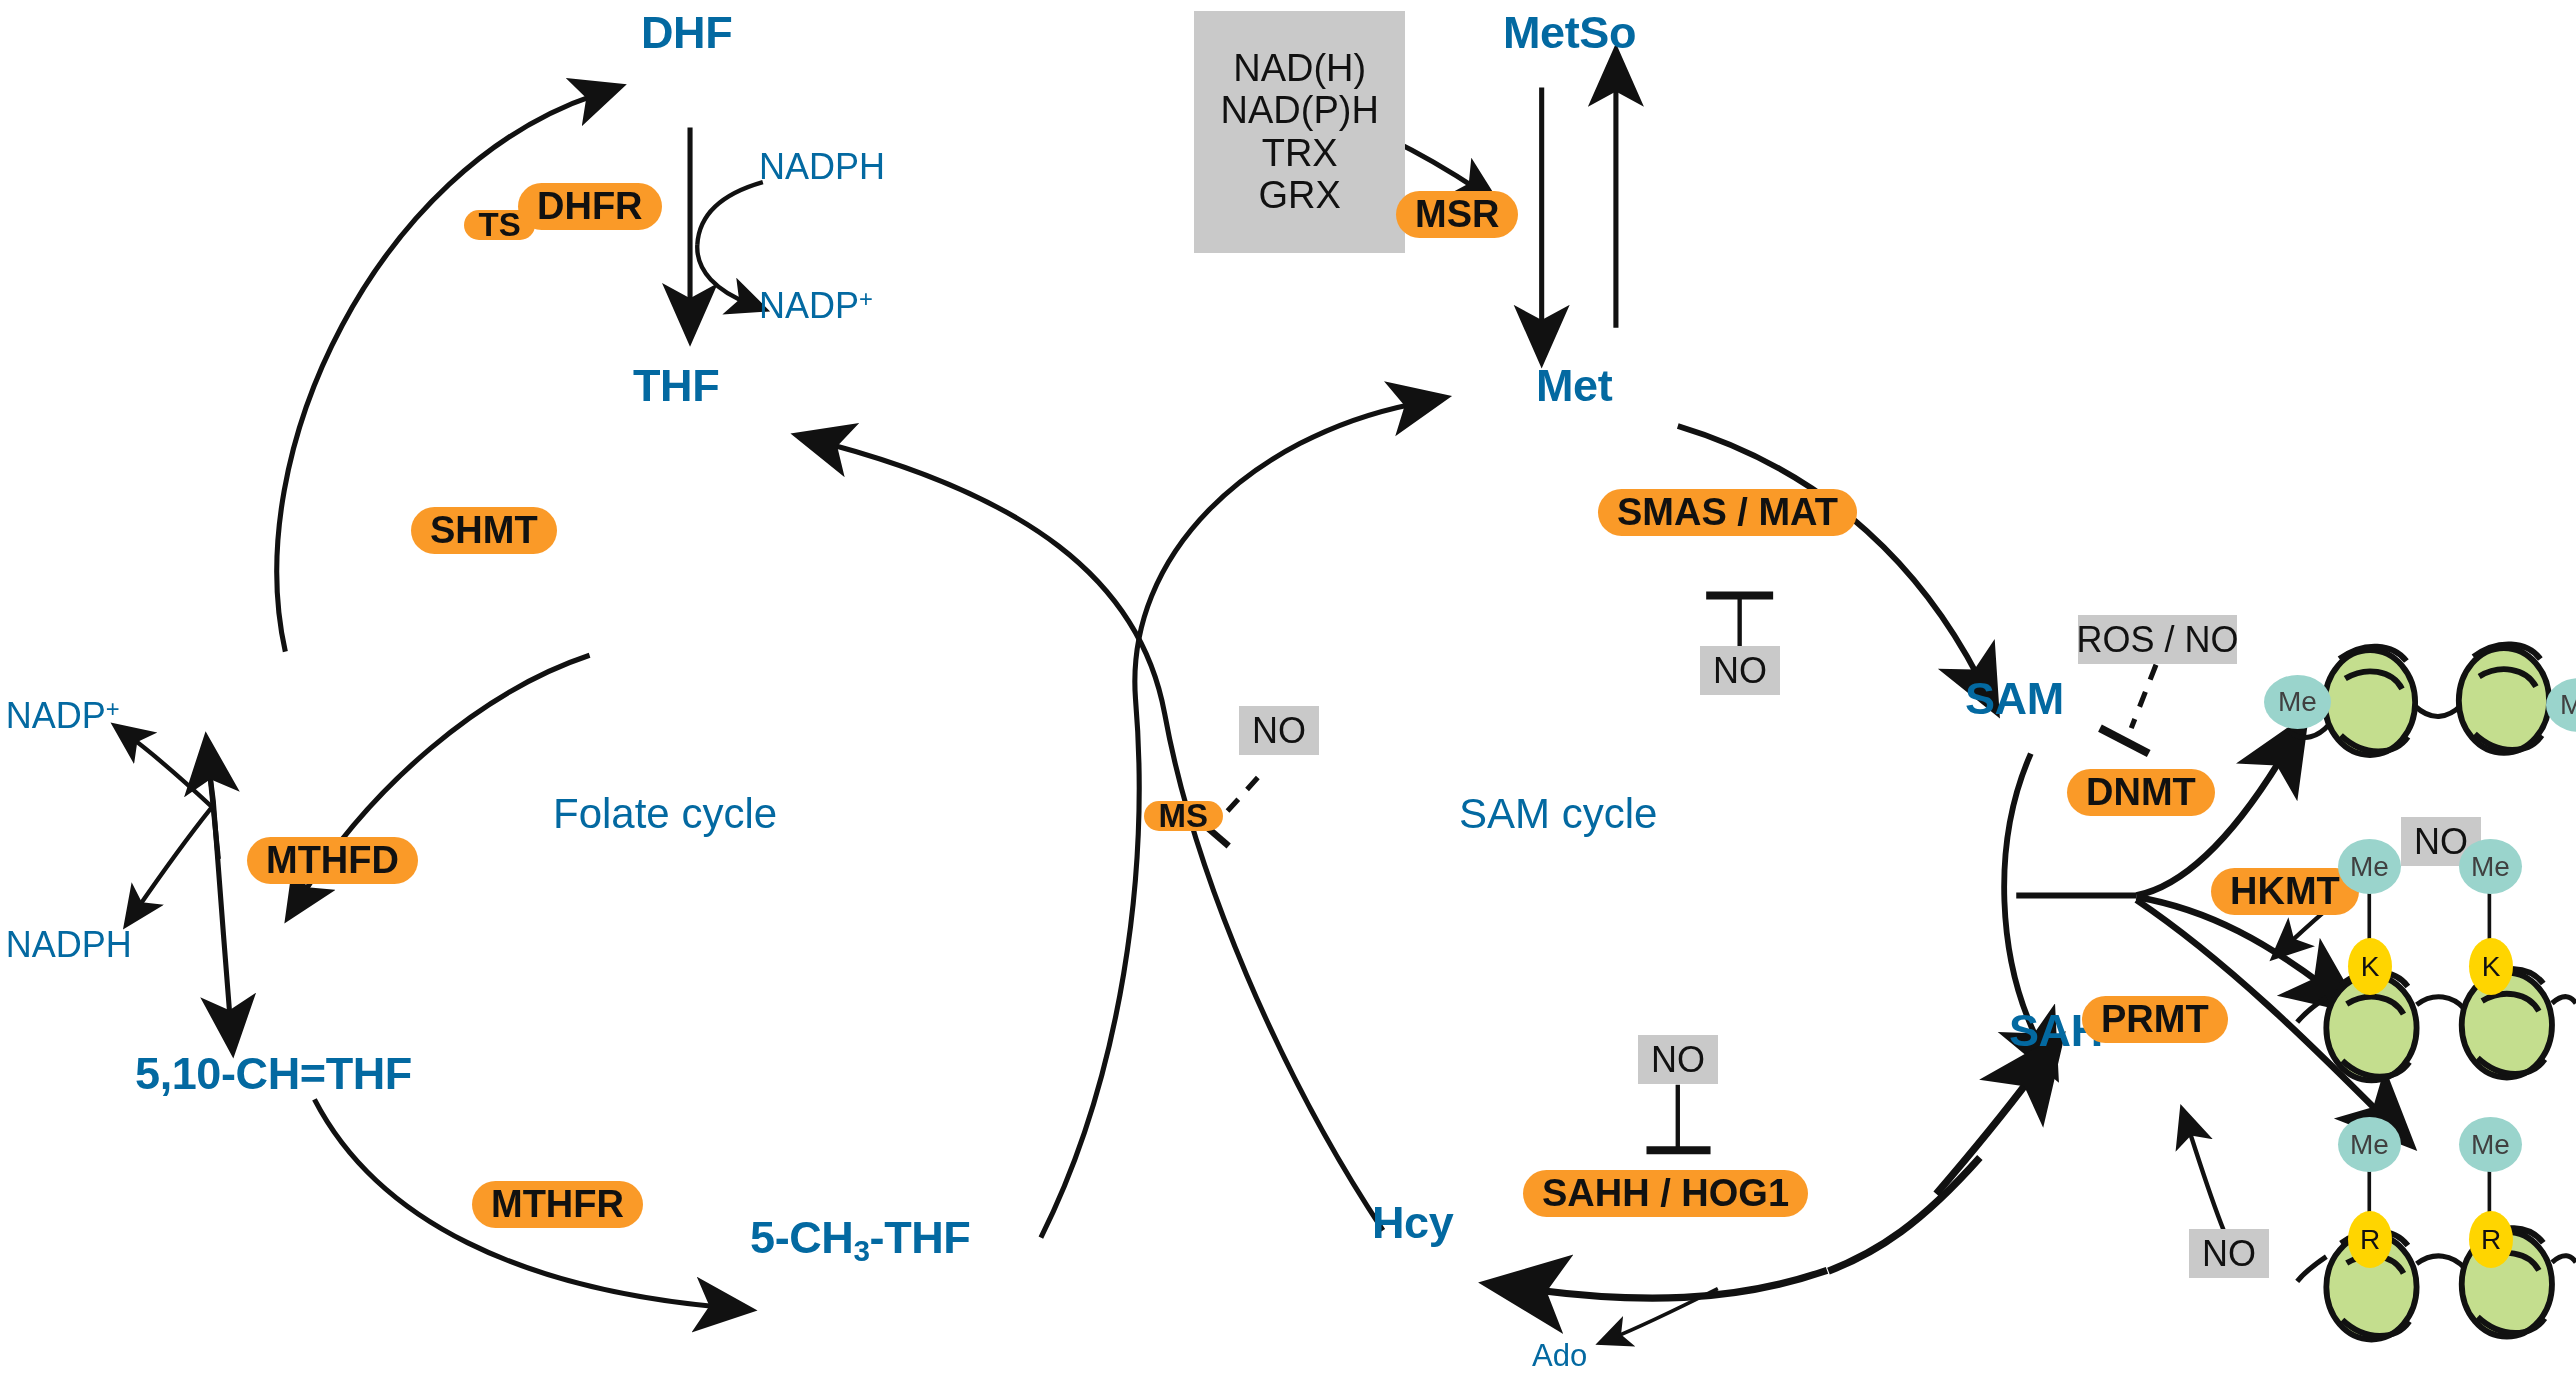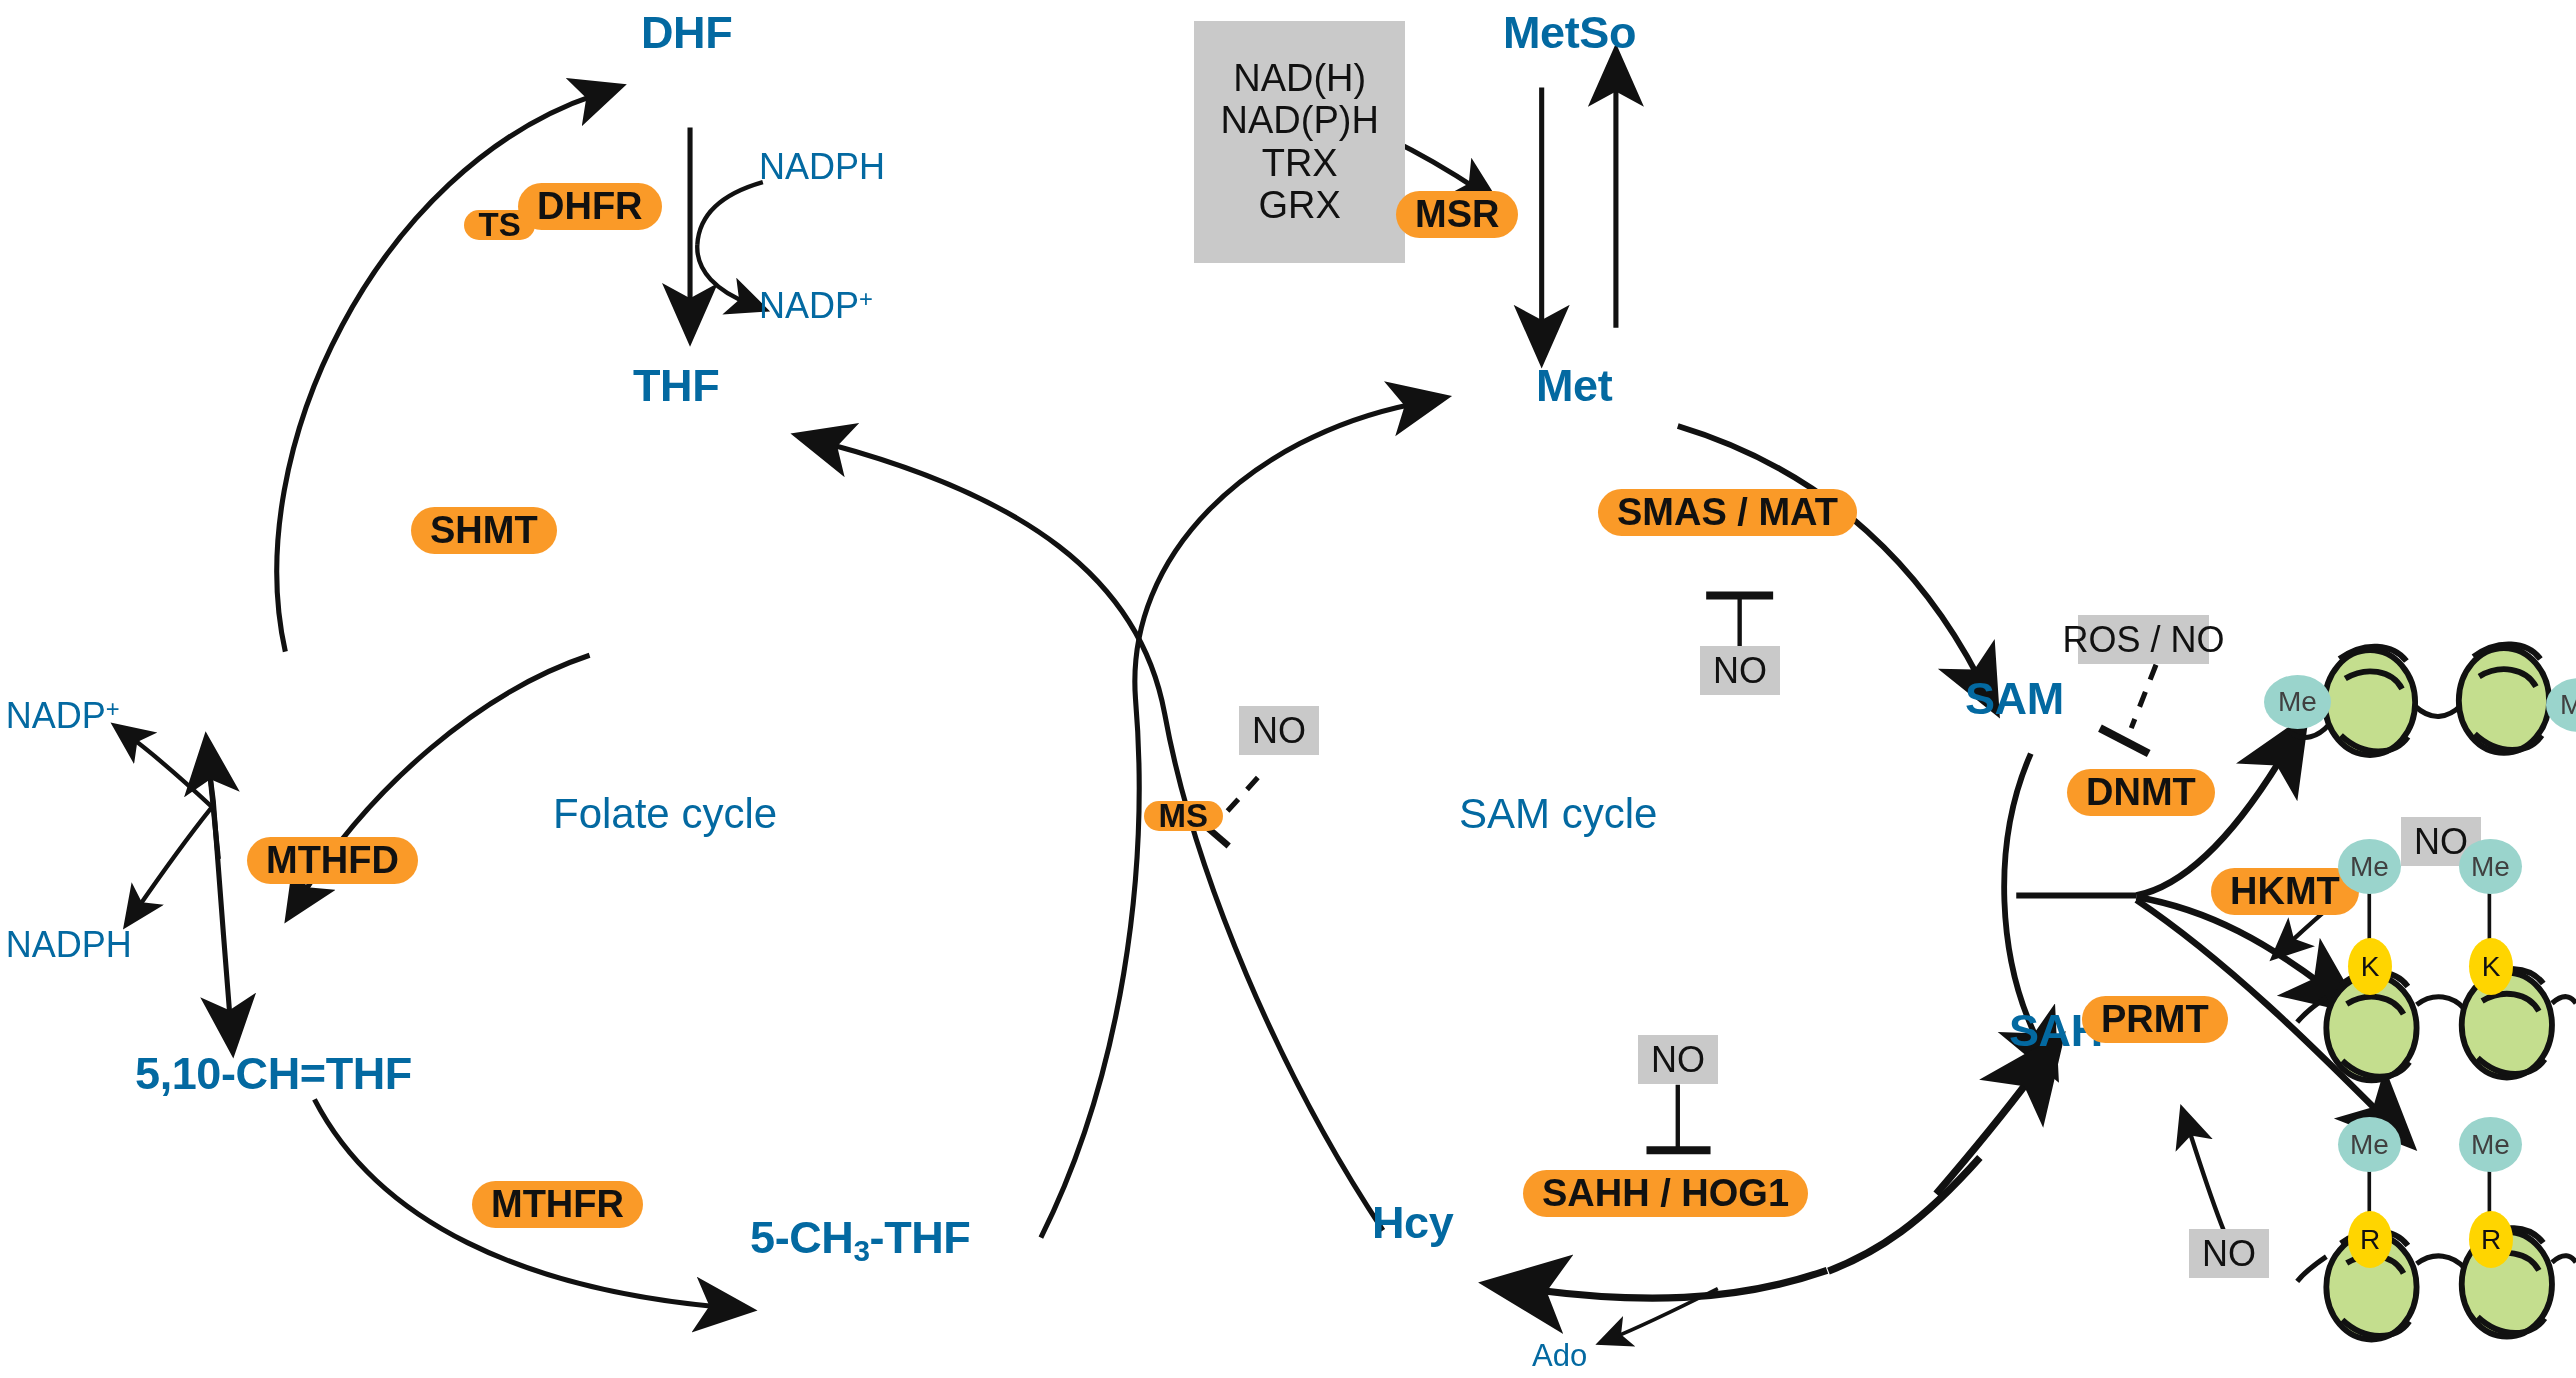--- a/index.html
+++ b/index.html
@@ -183,38 +183,38 @@
   <div class="lbl cofac" style="left:759px;top:285px;"><span>NADP</span><span class="sup">+</span></div>
 
   <div class="lbl cofac" style="left:5.8px;top:695px;"><span>NADP</span><span class="sup">+</span></div>
 
   <div class="lbl cofac" style="left:5.8px;top:924px;">NADPH</div>
 
   <div class="lbl cycle" style="left:553px;top:790px;text-align:center;">Folate cycle</div>
 
   <div class="lbl cycle" style="left:1459px;top:790px;">SAM cycle</div>
 
-  <div class="gbox multi" style="left:1194px;top:21px;width:191px;height:233px;">
+  <div class="gbox multi" style="left:1194px;top:11px;width:191px;height:233px;">
     <span>NAD(H)</span>
     <span>NAD(P)H</span>
     <span>TRX</span>
     <span>GRX</span>
   </div>
 
   <div class="gbox" style="left:1239px;top:706px;width:80px;height:49px;">NO</div>
 
   <div class="gbox" style="left:1700px;top:646px;width:80px;height:49px;">NO</div>
 
   <div class="gbox" style="left:1638px;top:1035px;width:80px;height:49px;">NO</div>
 
   <div class="gbox" style="left:2401px;top:817px;width:80px;height:49px;">NO</div>
 
   <div class="gbox" style="left:2189px;top:1229px;width:80px;height:49px;">NO</div>
 
-  <div class="gbox" style="left:2078px;top:615px;width:131px;height:49px;">ROS / NO</div>
+  <div class="gbox" style="left:2078px;top:615px;width:159px;height:49px;">ROS / NO</div>
 
   <div class="enz sm" style="left:464px;top:210px;z-index:3;">TS</div>
 
   <div class="enz" style="left:518px;top:183px;z-index:4;">DHFR</div>
 
   <div class="enz" style="left:411px;top:507px;">SHMT</div>
 
   <div class="enz" style="left:247px;top:837px;">MTHFD</div>
 
   <div class="enz" style="left:472px;top:1181px;">MTHFR</div>

